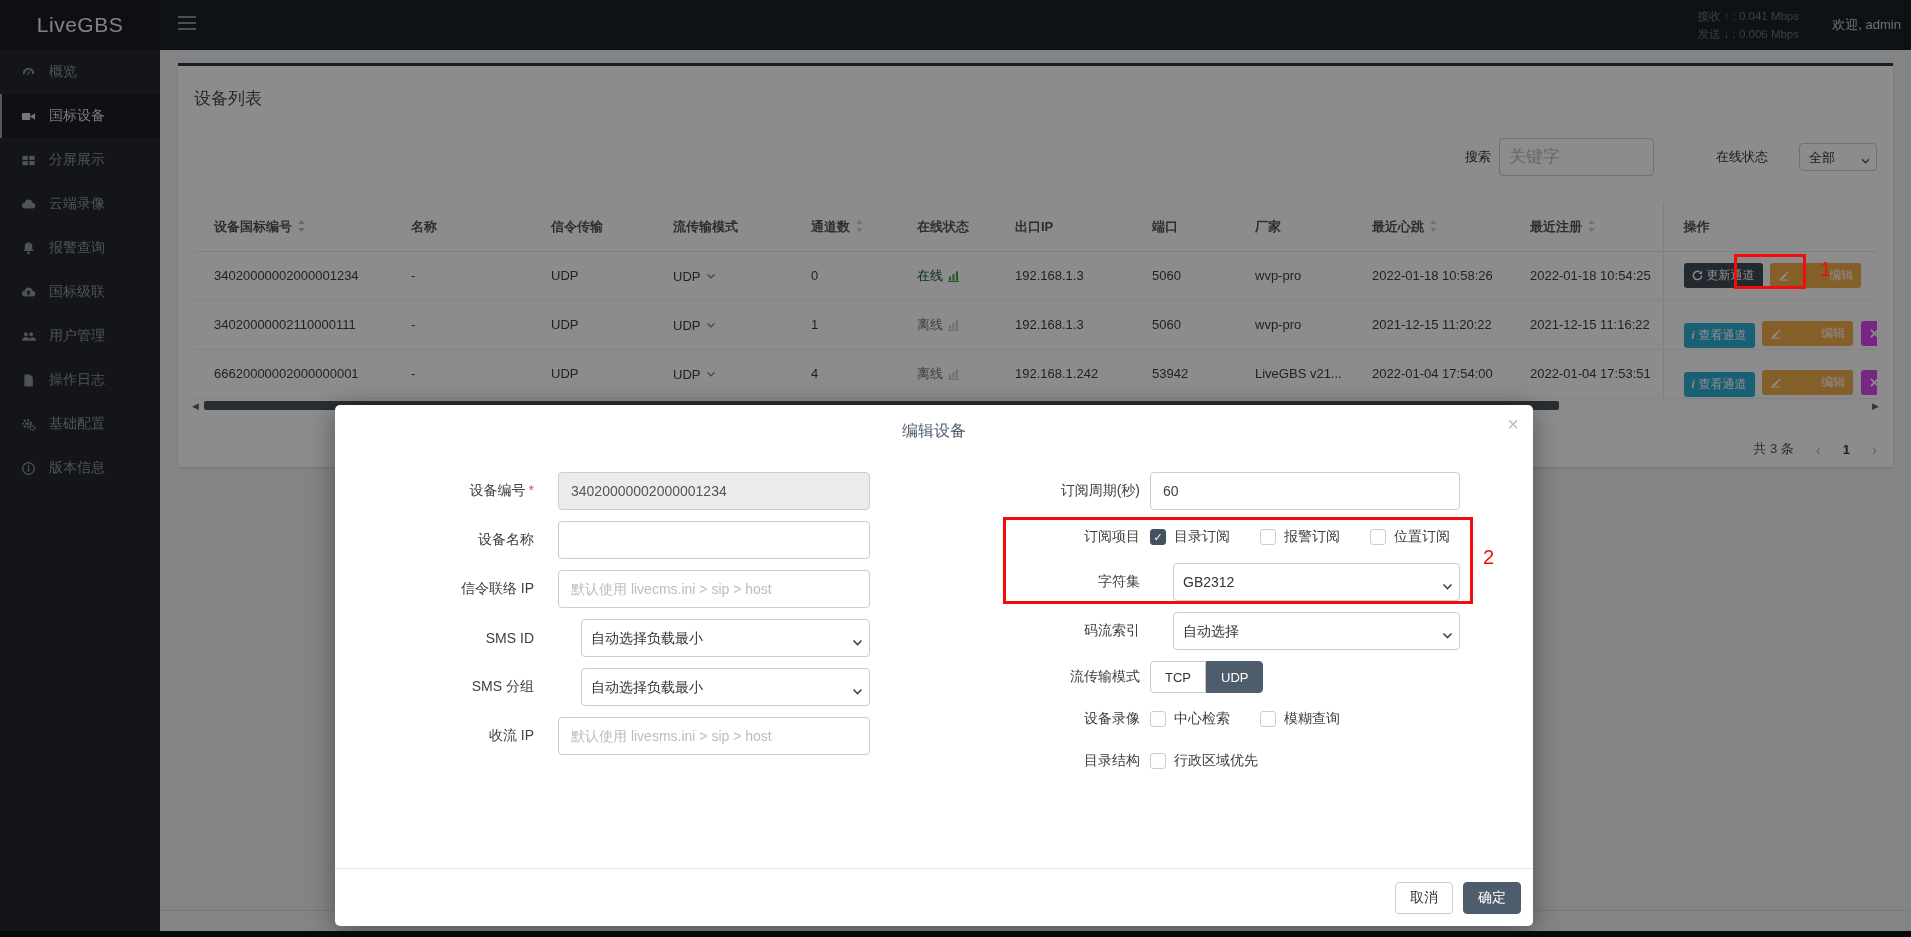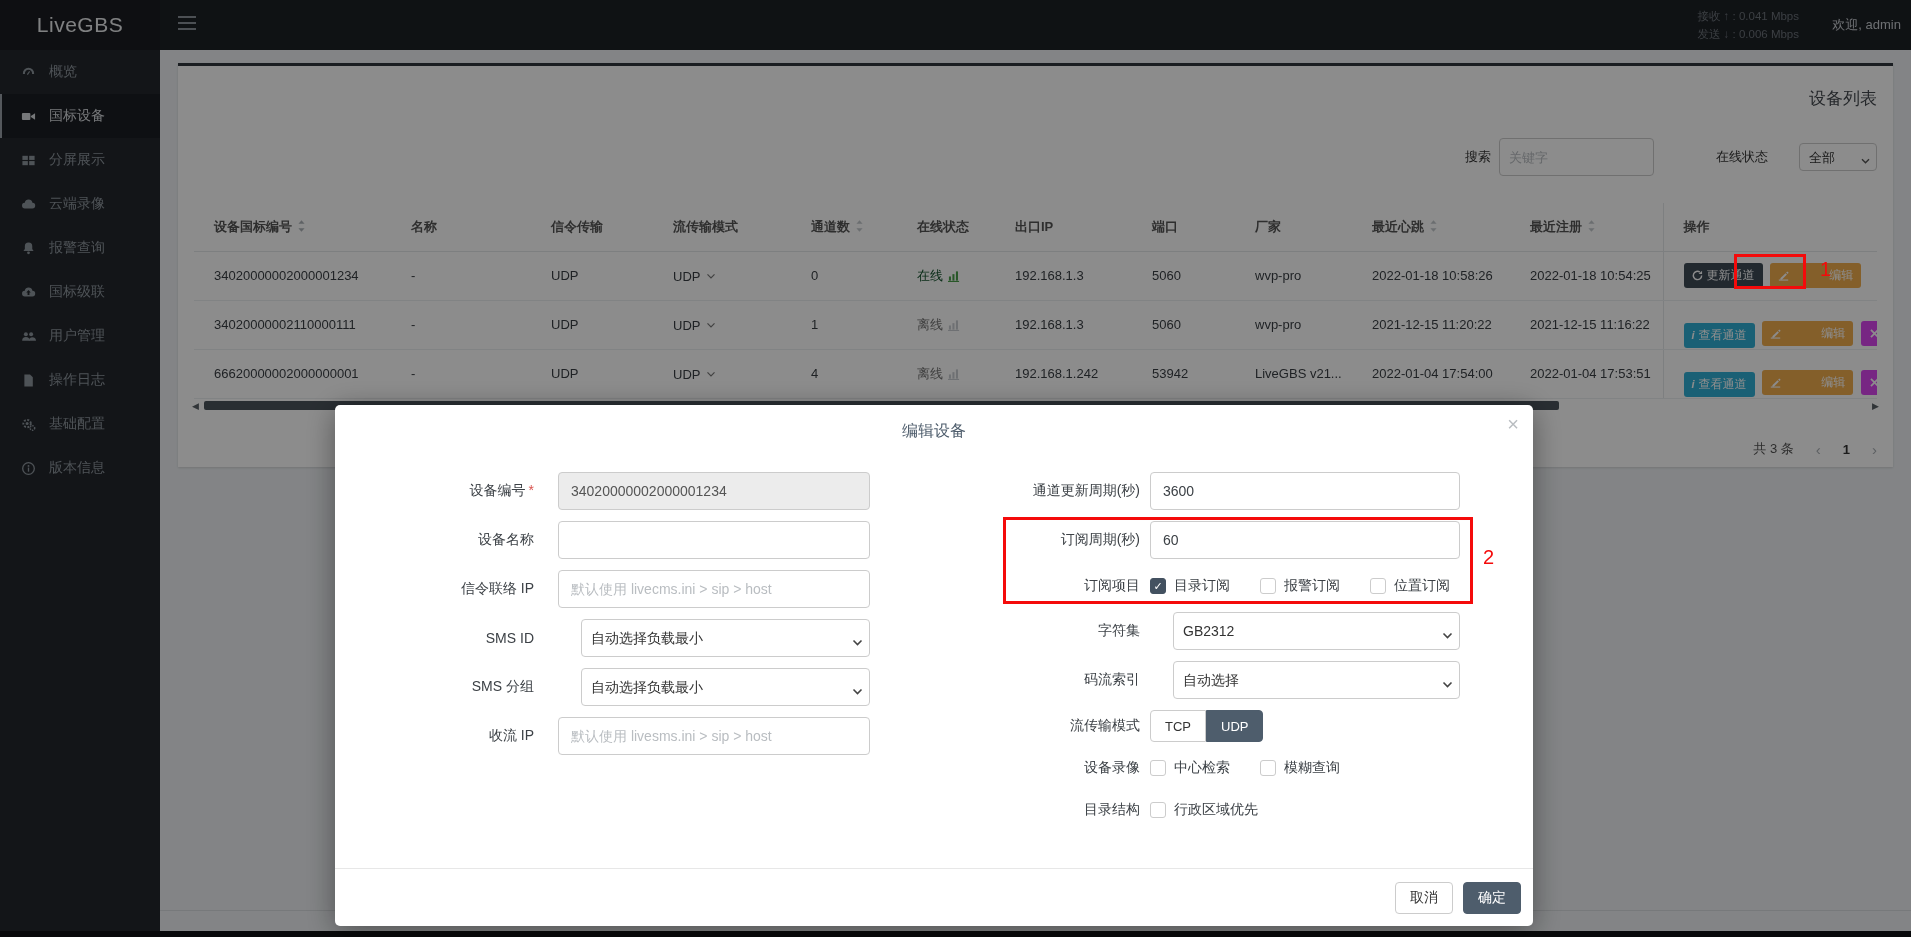--- a/index.html
+++ b/index.html
@@ -25,26 +25,26 @@
   #welcome { position:absolute; right:10px; top:0; height:50px; display:flex; align-items:center;
              color:#c6cbd0; font-size:13px; }
 
   
   #content { position:absolute; left:160px; top:50px; right:0; bottom:0; background:#eef1f4; }
   #content-footer { position:absolute; left:0; right:0; bottom:26px; border-top:1px solid #d9dde0; }
   #bottom-strip { position:absolute; left:0; bottom:0; width:1911px; height:6px; background:#101214; z-index:2; }
 
   #card { position:absolute; left:18px; top:13px; width:1715px; height:404px; background:#fff;
           border-top:3px solid #30363c; box-shadow:0 1px 2px rgba(0,0,0,.12); padding:0 16px; }
-  #page-title { margin-top:20px; text-align:right; font-size:17px; color:#44494f; line-height:26px; }
+  #page-title { margin-top:20px; text-align:left; font-size:17px; color:#44494f; line-height:26px; }
 
   #controls { margin-top:30px; height:30px; display:flex; align-items:center; font-size:13px; color:#333;justify-content:flex-end; }
   #controls label { margin-right:8px; }
   #search-input { width:155px; height:30px; border:1px solid #ccc; border-radius:4px; padding:18px 9px;
-                  font-size:13px; color:#333; background:#fff; }
+                  font-size:17px; color:#333; background:#fff; }
   #search-input::placeholder { color:#b9bdc1; }
   #status-label { margin-left:62px; }
   .sel { position:relative; display:inline-block;padding-left:23px; }
   .sel select { appearance:none; -webkit-appearance:none; border:1px solid #ccc; border-radius:4px;
                 background:#fff; font-size:13px; color:#333; padding:0 22px 0 9px; }
   .sel .chev { position:absolute; right:7px; top:50%; margin-top:-4px; pointer-events:none; }
   #status-select { width:78px; height:28px; }
 
   
   #device-table { width:100%; border-collapse:collapse; margin-top:31px; font-size:13px; color:#3a3f44; table-layout:fixed; }
@@ -465,24 +465,20 @@
             </svg></span></span>
     </div>
     <div class="frow">
       <span class="flabel">收流 IP</span>
       <input class="tin fctrl" placeholder="默认使用 livesms.ini &gt; sip &gt; host" style="">
     </div>
   </div>
 
   <div id="form-right" class="form-col">
     <div class="frow">
-      <span class="flabel">通道更新周期(秒)</span>
-      <input class="tin fctrl" value="3600" style="">
-    </div>
-    <div class="frow">
       <span class="flabel">订阅周期(秒)</span>
       <input class="tin fctrl" value="60" style="">
     </div>
     <div class="frow short">
       <span class="flabel">订阅项目</span>
       <span class="fctrl cbgroup">
         <span class="cbox checked">✓</span>
           <span class="cblabel">目录订阅</span>
           <span class="gap"></span>
         <span class="cbox"></span>

